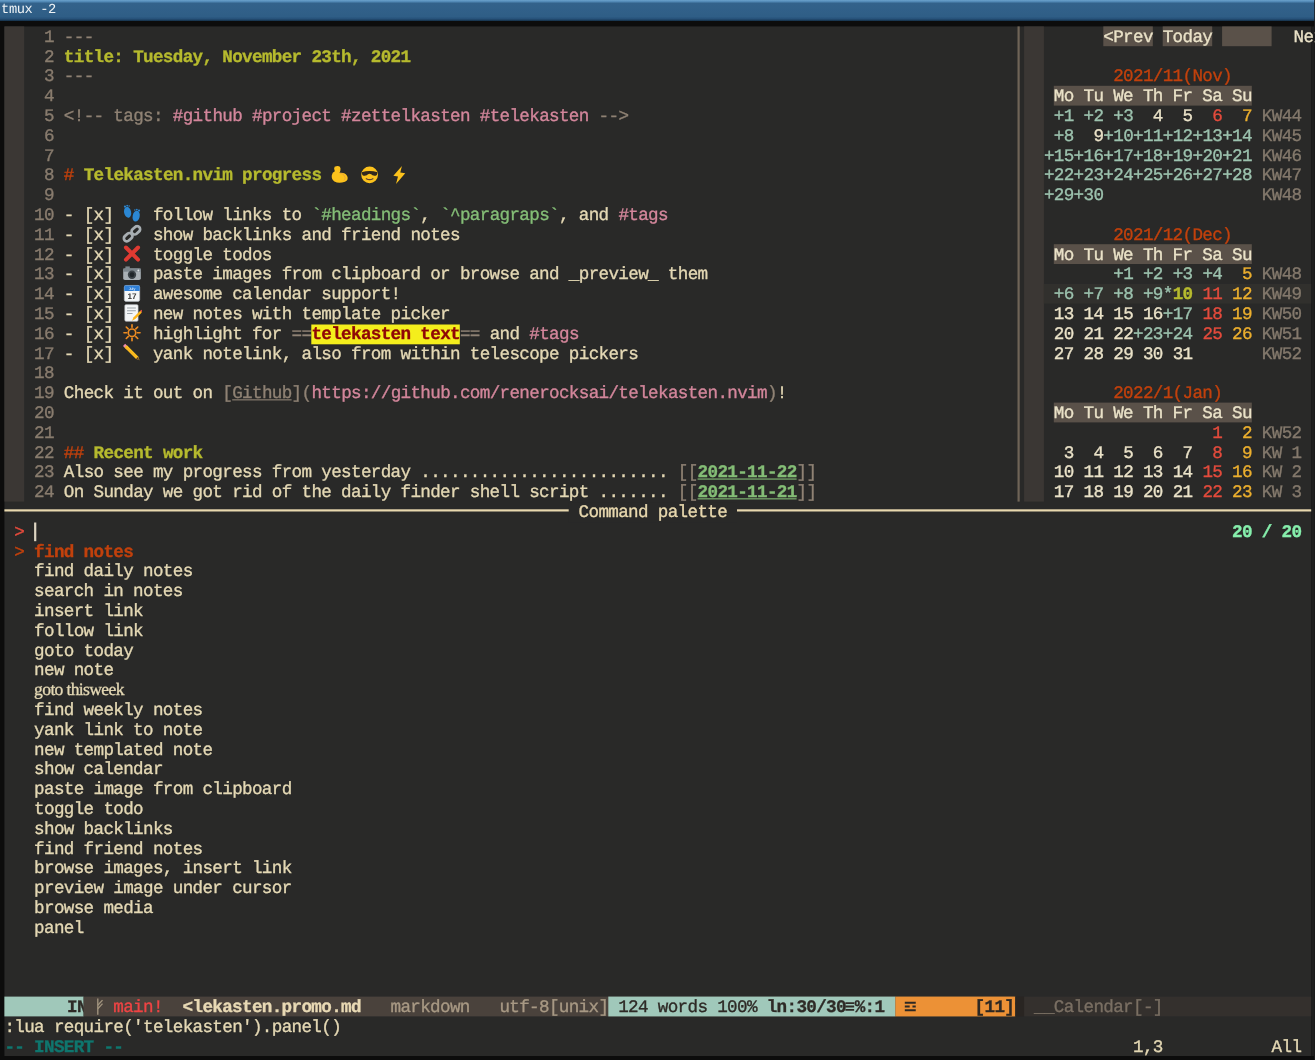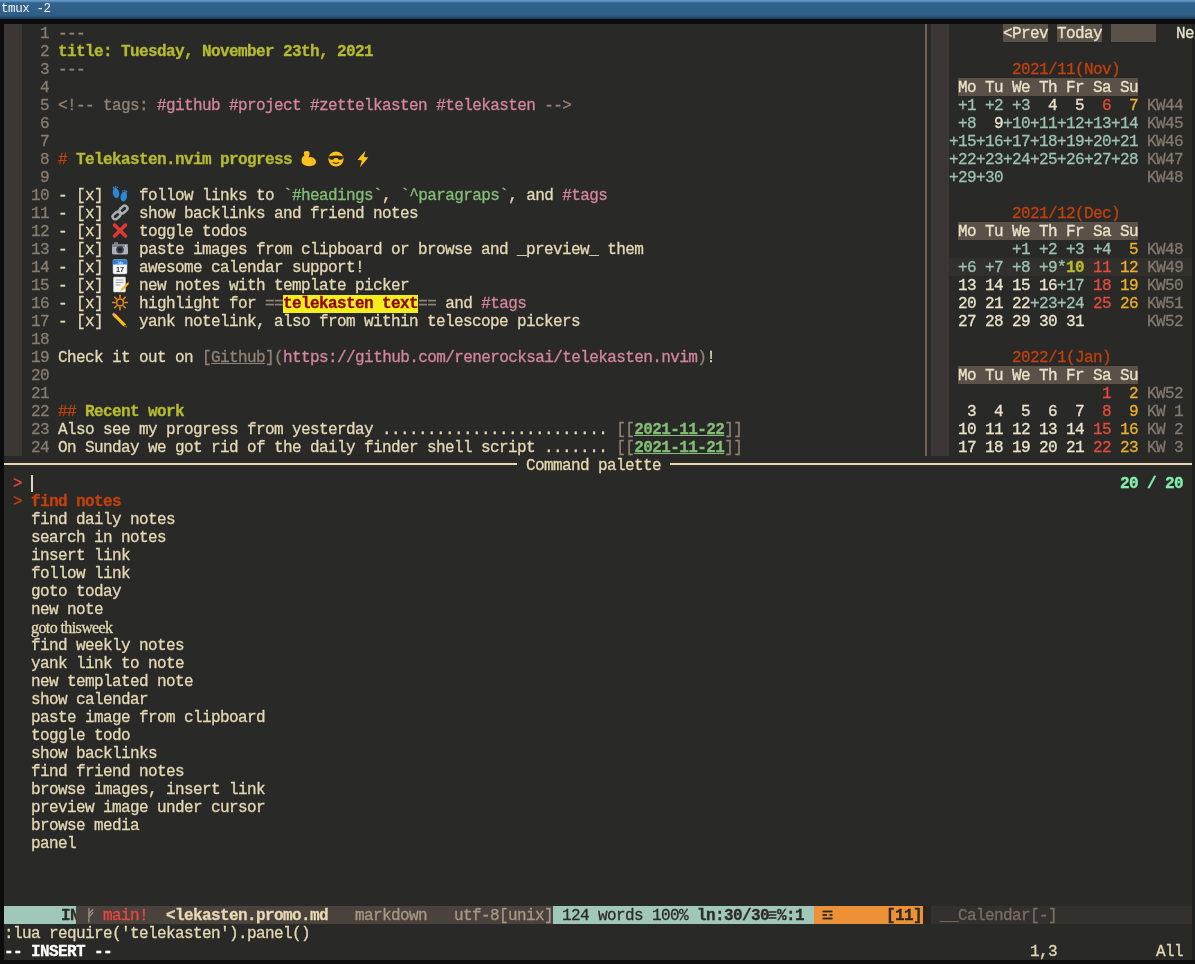--- a/index.html
+++ b/index.html
@@ -132,21 +132,21 @@
       <path d="M0.5,9 h4.5"></path>
       <path d="M7.5,9 h3"></path>
       <path d="M0.5,12.5 h10"></path>
     </g>
   </svg>
 <div class="r" style="left:886px;top:906.5px;"><span class="b" style="color:#2c2824;">[11]tra…</span></div>
 <div class="abs" style="left:923px;top:906px;width:8px;height:18px;background:#292522;"></div>
 <div class="abs" style="left:931px;top:906px;width:261px;height:18px;background:#34302d;"></div>
 <div class="r" style="left:940px;top:906.5px;"><span style="color:#7a6f63;">__Calendar[-]</span></div>
 <div class="r" style="left:4px;top:924.5px;">:lua require('telekasten').panel()</div>
-<div class="r" style="left:4px;top:942.5px;"><span class="b" style="color:#ffffff;">-- INSERT --</span></div>
+<div class="r" style="left:4px;top:942.5px;"><span class="b" style="color:#0f766e;">-- INSERT --</span></div>
 <div class="r" style="left:1030px;top:942.5px;">1,3</div>
 <div class="r" style="left:1156px;top:942.5px;">All</div>
 <svg class="abs" style="left:300px;top:150px;" width="18" height="18" viewBox="0 0 18 18">
     <path d="M4.2,1.6 Q7.2,0.2 9,1.6 Q10,2.8 9.4,5.2 L8.6,7.2 Q13.4,6.4 15.6,10 Q17.2,13.6 13.6,15.2 Q8,17.2 4,15 Q1.2,13.2 1.6,9.6 Q2,6.4 4.4,5.6 Q3.2,3.2 4.2,1.6 Z" fill="#fcc21c"></path>
     <path d="M8.6,7.2 Q13,7.6 13.8,11.4 Q13.9,13.3 12.4,14" fill="none" stroke="#e8a33b" stroke-width="0.9"></path>
   </svg>
 <svg class="abs" style="left:327px;top:150px;" width="18" height="18" viewBox="0 0 18 18">
     <circle cx="9" cy="9" r="7.6" fill="#fcc21c"></circle>
 <path d="M1.8,6.5 Q9,4.5 16.2,6.5 L15.6,9 Q13.8,10.4 11.6,9.4 Q10.6,8 9,8 Q7.4,8 6.4,9.4 Q4.2,10.4 2.4,9 Z" fill="#32281e"></path>
 <path d="M6,12.5 Q9,14.2 12,12.5" stroke="#5d4037" stroke-width="1.1" fill="none" stroke-linecap="round"></path>

